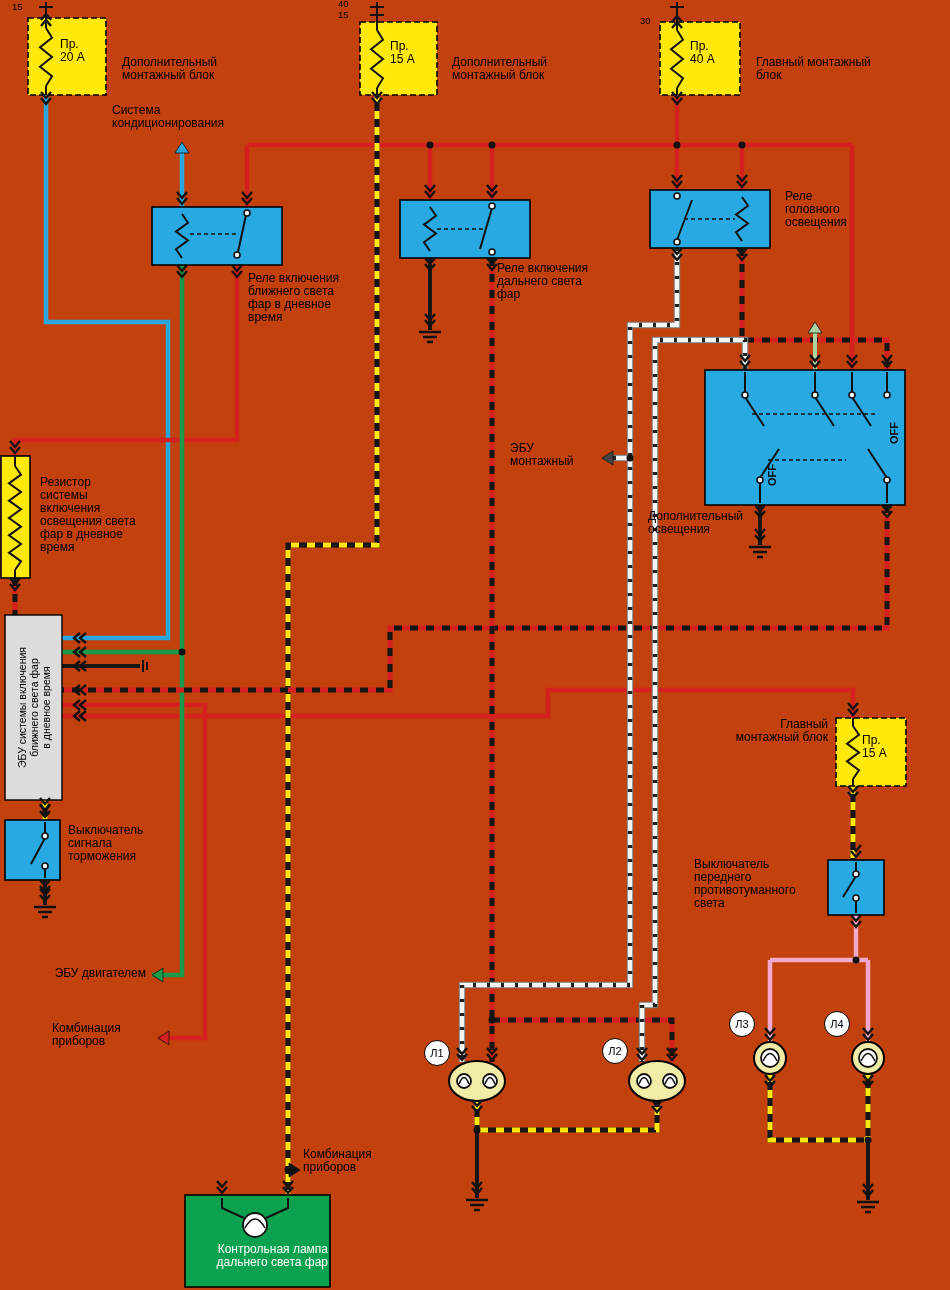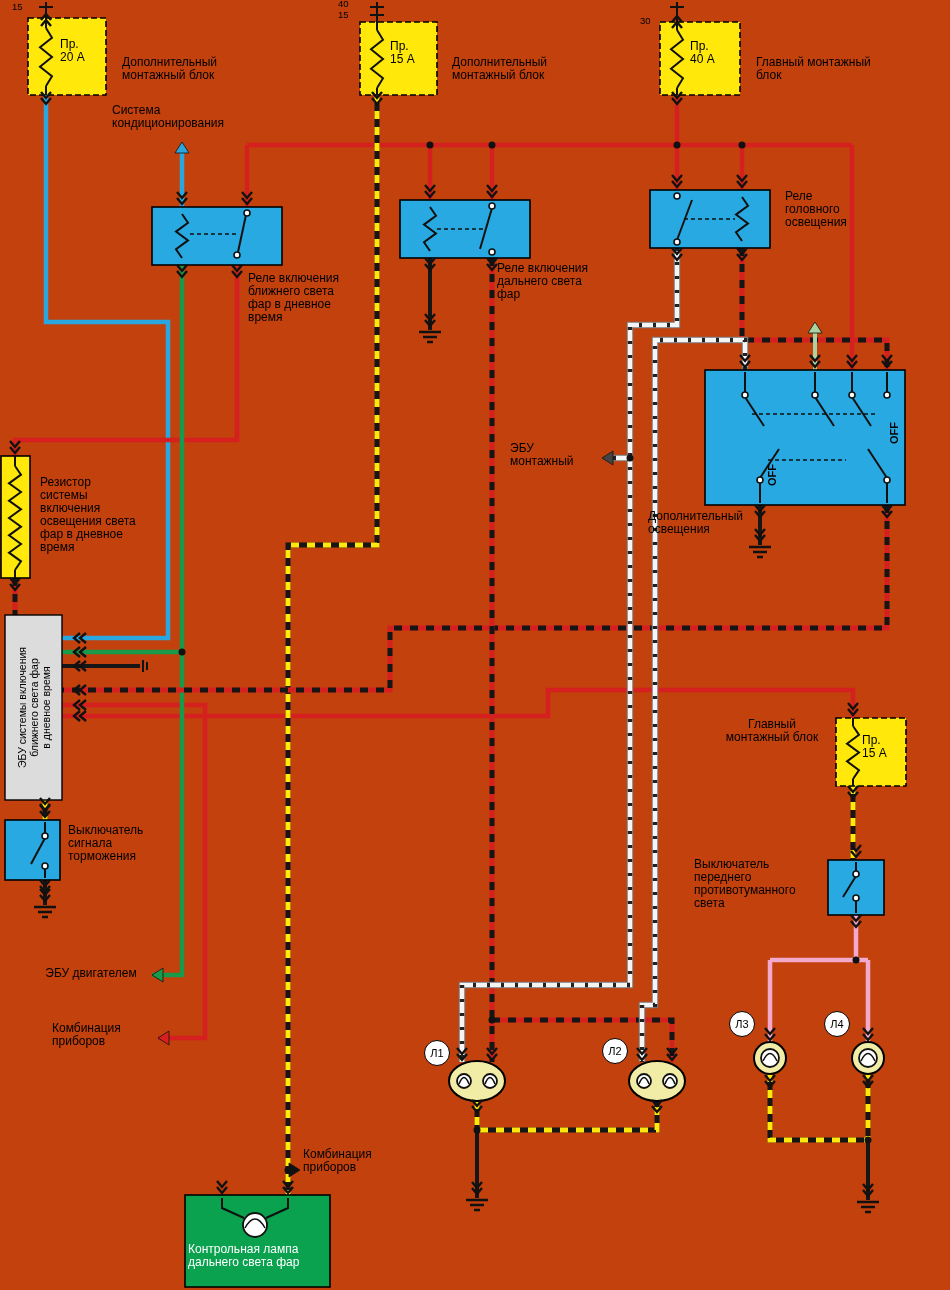--- a/index.html
+++ b/index.html
@@ -1,22 +1,22 @@
 <!DOCTYPE html>
 <html style="--wire-red: #d6201f; --wire-blue: #2ba7e0; --wire-green: #189a4a; --wire-pink: #f2a9cb; --wire-yellow: #ffe80a; --wire-black: #161616; --wire-white: #f5f5f5; --wire-pale-green: #abd3a2; --fuse-block: #ffe80a; --component: #29a9e2; --indicator-box: #0aa14f; --lamp: #f2eda6; --ecu-gray: #dcdcdc;"><head>
 <meta charset="utf-8">
 <style>
   *{margin:0;padding:0;box-sizing:border-box}
   body{background:#fff}
   .stage{position:relative;width:950px;height:1290px;background:#c2410c;font-family:Liberation Sans, sans-serif;overflow:hidden}
   .stage svg{position:absolute;left:0;top:0}
   .lbl{position:absolute;font-size:12px;line-height:13px;color:#000;white-space:pre-line}
   .pin{font-size:9.5px;line-height:10px}
-  .r{text-align:center}
-  .c{text-align:left}
+  .r{text-align:right}
+  .c{text-align:right}
   .w{color:#fff}
   .off{position:absolute;font-size:11px;font-weight:700;color:#000;transform:rotate(-90deg);transform-origin:0 0;white-space:nowrap}
   .ecul{position:absolute;left:5px;top:800px;width:185px;height:57px;transform:rotate(-90deg);transform-origin:0 0;
         display:flex;align-items:center;justify-content:center;text-align:center;
         font-size:10.5px;line-height:12px;white-space:pre-line;color:#000}
   .tag{position:absolute;width:26px;height:26px;border:1.6px solid #000;border-radius:50%;background:#fff;
        font-size:11px;display:flex;align-items:center;justify-content:center;color:#000}
   .fusebox{fill:var(--fuse-block);stroke:#000;stroke-width:1.6;stroke-dasharray:6 3}
   .resbox{fill:var(--fuse-block);stroke:#000;stroke-width:1.6}
   .compbox{fill:var(--component);stroke:#000;stroke-width:1.6}

